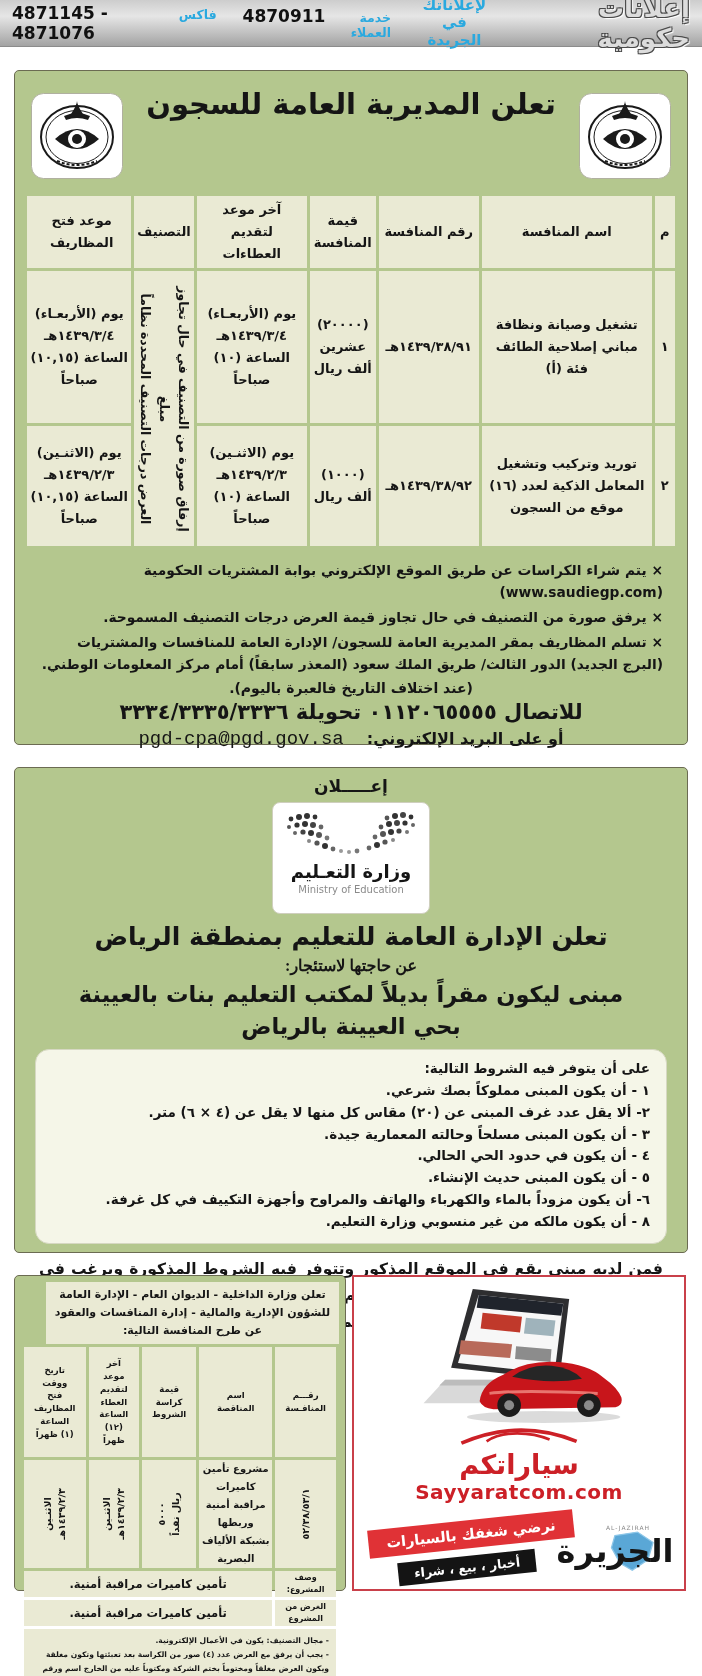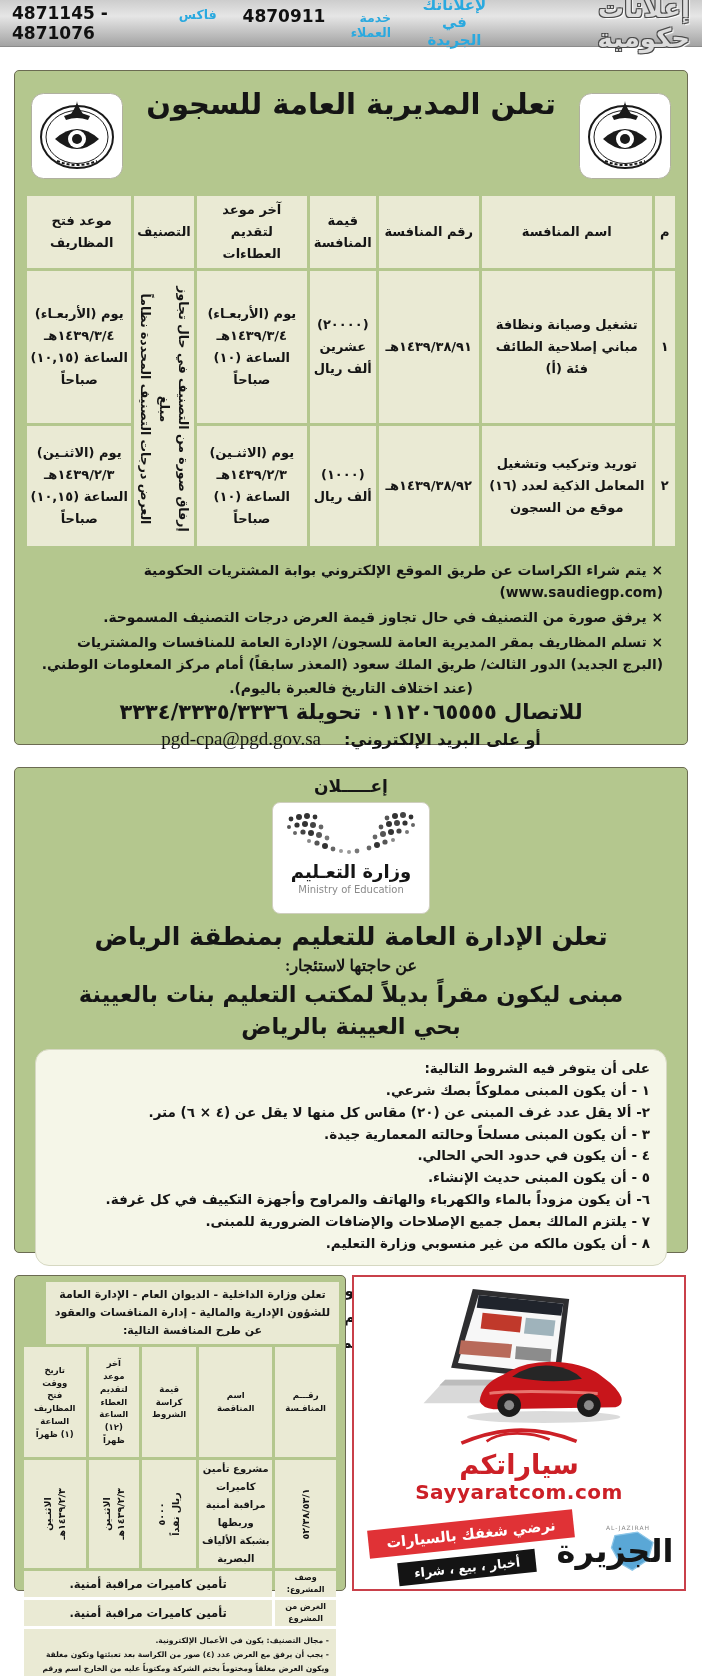--- a/index.html
+++ b/index.html
@@ -44,21 +44,21 @@
   .vrot{position:absolute; left:50%; top:50%; text-align:center; font-weight:bold;}
   .vrot.cw{transform:translate(-50%,-50%) rotate(90deg); width:262px; font-size:12.5px; line-height:1.5;}
   .vrot.ccw{transform:translate(-50%,-50%) rotate(-90deg); width:84px; font-size:9.5px; line-height:1.5;}
 
   .p-notes{direction:rtl; text-align:right; margin:10px 24px 0; font-size:13.8px; font-weight:bold; line-height:1.6;}
   .p-notes div{margin-bottom:3px;}
   .p-datenote{text-align:center; font-size:14px; font-weight:bold; margin-top:5px; direction:rtl;}
   .p-contact{text-align:center; font-size:21px; font-weight:bold; margin-top:4px; direction:rtl;}
   .p-email{text-align:center; margin-top:4px; direction:rtl;}
   .p-email .lbl{font-size:16px; font-weight:bold;}
-  .p-email .em{font-family:Liberation Serif, serif; font-size:19px; direction:ltr; display:inline-block; margin-right:18px;}
+  .p-email .em{font-family:Liberation Mono, monospace; font-size:19px; direction:ltr; display:inline-block; margin-right:18px;}
 
   
   .edu{margin:22px 14px 16px; height:486px;}
   .e-ann{text-align:center; font-size:17px; font-weight:bold; padding-top:8px;}
   .moe-logo{width:158px; height:112px; background:#fff; border-radius:8px; margin:6px auto 0;
             text-align:center; padding-top:6px; border:1px solid #cfcfbe;}
   .moe-logo .ar{font-size:18px; font-weight:bold; margin-top:2px;}
   .moe-logo .en{font-size:10px; color:#8a8a8a; margin-top:2px;}
   .e-title{text-align:center; font-size:25px; font-weight:bold; margin-top:8px; direction:rtl;}
   .e-need{text-align:center; font-size:16px; font-weight:bold; margin-top:5px; direction:rtl;font-family:Liberation Serif, serif;}
@@ -270,21 +270,20 @@
     <div class="e-sub">مبنى ليكون مقراً بديلاً لمكتب التعليم بنات بالعيينة</div>
     <div class="e-sub">بحي العيينة بالرياض</div>
     <div class="e-conds">
       <div>على أن يتوفر فيه الشروط التالية:</div>
       <div>١ - أن يكون المبنى مملوكاً بصك شرعي.</div>
       <div>٢- ألا يقل عدد غرف المبنى عن (٢٠) مقاس كل منها لا يقل عن (٤ × ٦) متر.</div>
       <div>٣ - أن يكون المبنى مسلحاً وحالته المعمارية جيدة.</div>
       <div>٤ - أن يكون في حدود الحي الحالي.</div>
       <div>٥ - أن يكون المبنى حديث الإنشاء.</div>
       <div>٦- أن يكون مزوداً بالماء والكهرباء والهاتف والمراوح وأجهزة التكييف في كل غرفة.</div>
-      <div>٧ - يلتزم المالك بعمل جميع الإصلاحات والإضافات الضرورية للمبنى.</div>
       <div>٨ - أن يكون مالكه من غير منسوبي وزارة التعليم.</div>
     </div>
     <p class="e-close">فمن لديه مبنى يقع في الموقع المذكور وتتوفر فيه الشروط المذكورة ويرغب في تأجيره فليتقدم إلى الإدارة العامة للتعليم بمنطقة الرياض (إدارة التعليم بالرياض إدارة الأجور) موضحاً بالطلب مواصفات المبنى ومقدار الأجرة وذلك خلال (١٥) يوماً من تاريخ نشر الإعلان.</p>
   </section>
 
   <div class="bottom">
 
     <section class="adbox mint">
       <div class="int-head">تعلن وزارة الداخلية - الديوان العام - الإدارة العامة للشؤون الإدارية والمالية - إدارة المنافسات والعقود عن طرح المنافسة التالية:</div>
       <table class="int">

